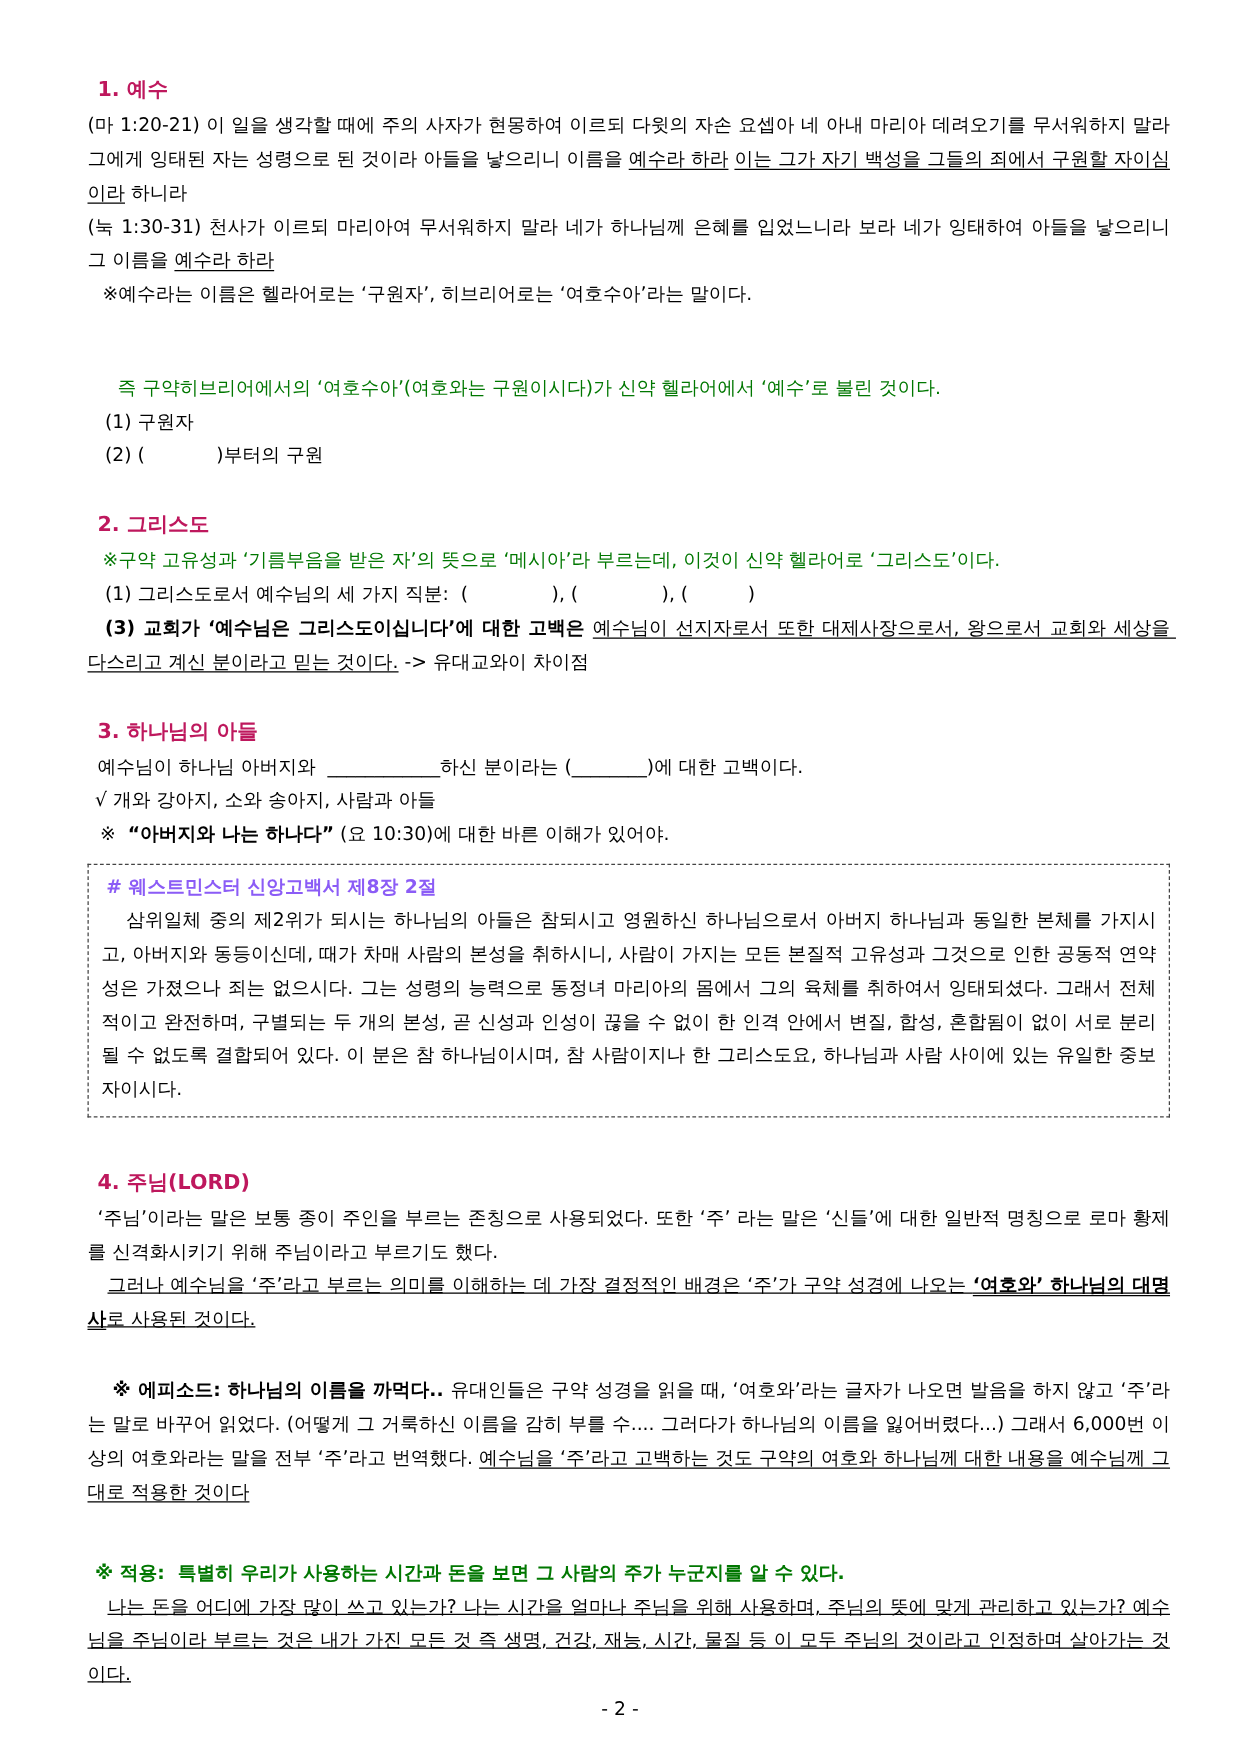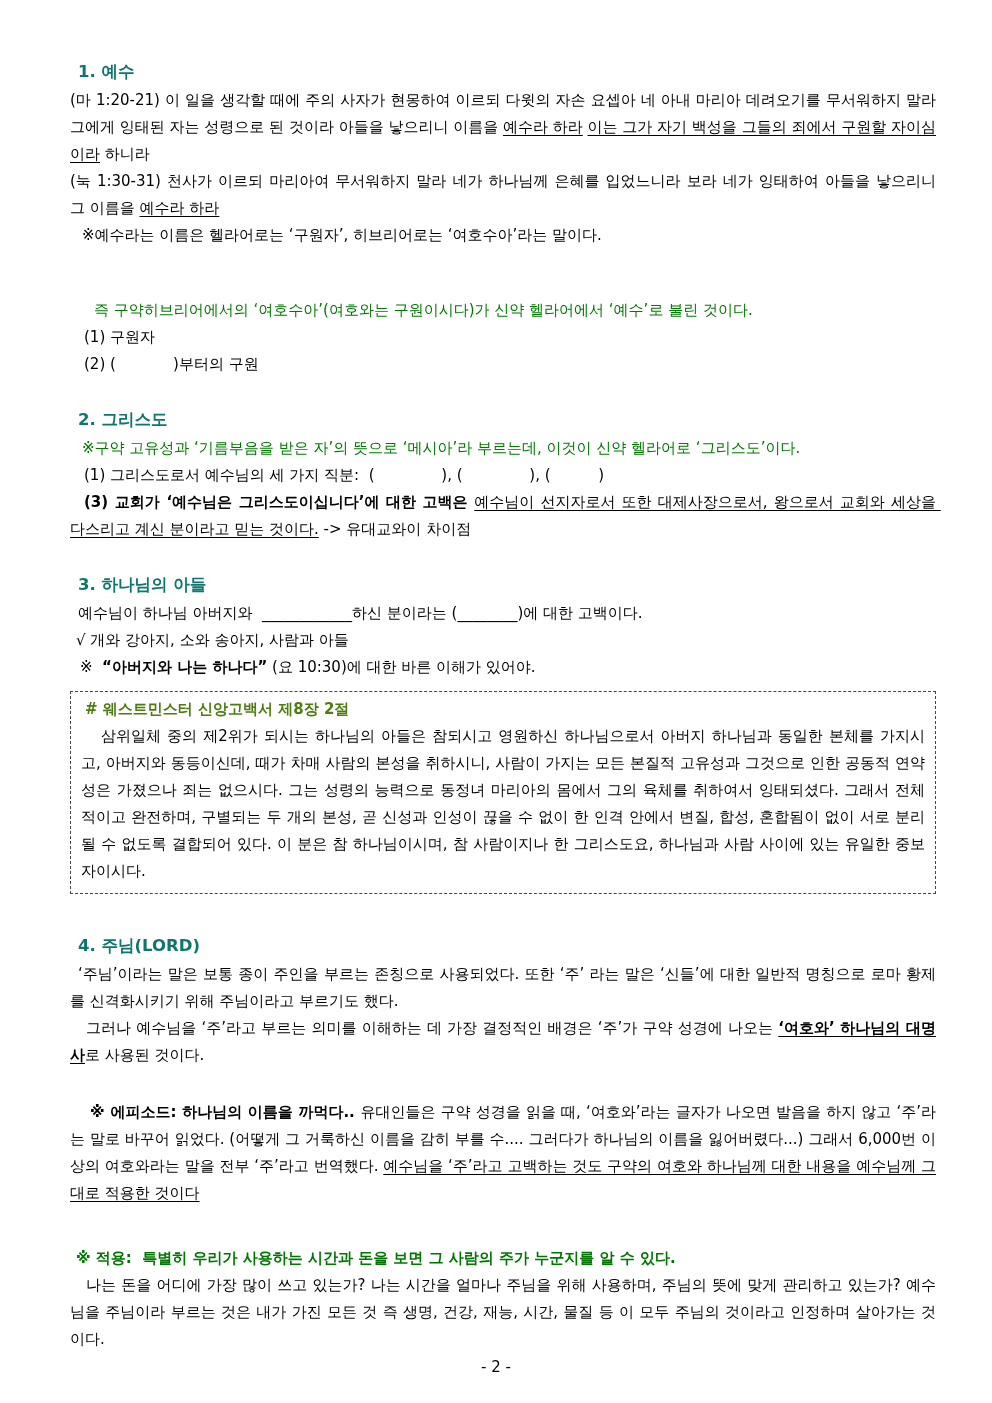--- a/index.html
+++ b/index.html
@@ -14,45 +14,45 @@
     font-size: 15px;
     line-height: 27px;
     color: #000000;
     overflow: hidden;
   }
   p { margin: 0; white-space: pre-wrap; text-align: justify; }
   .hd {
     margin: 0 0 2px 8px;
     font-size: 16.5px;
     font-weight: bold;
-    color: #0f766e;
+    color: #be185d;
     line-height: 27px;
     white-space: pre-wrap;
   }
   .green { color: #007700; }
   .b { font-weight: bold; }
   .u { text-decoration: underline; text-underline-offset: 3px; }
   .ti6  { text-indent: 6px; }
   .ti8  { text-indent: 8px; }
   .ti10 { text-indent: 10px; }
   .ti12 { text-indent: 12px; }
   .ti14 { text-indent: 14px; }
-  .ti16 { text-indent: 16px; }
+  .ti16 { text-indent: 16px; text-decoration: underline; }
   .ti20 { text-indent: 20px; }
   .ti24 { text-indent: 24px; margin-top: 48px; }
   .sec2 { margin-top: 28px; }
   .sec3 { margin-top: 28px; }
   .sec4 { margin-top: 38px; }
   .confession-box {
     margin-top: 10px;
     border: 1px dashed #444444;
     padding: 4px 10px 8px 10px;
   }
   .confession-box .box-title {
-    color: #4d7c0f;
+    color: #8b5cf6;
     font-weight: bold;
     text-indent: 4px;
   }
   .episode { margin-top: 30px; }
   .apply { margin-top: 38px; }
   .page-num {
     position: absolute;
     left: 0;
     bottom: 22px;
     width: 100%;

